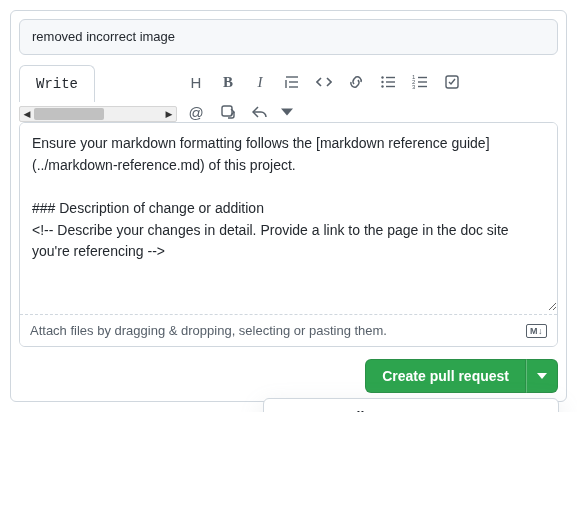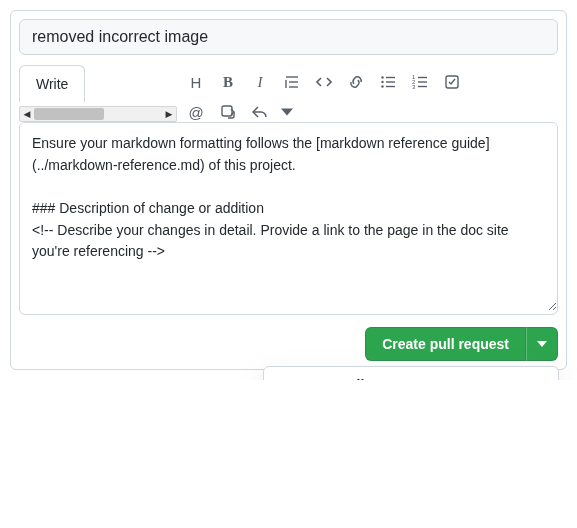--- a/index.html
+++ b/index.html
@@ -13,40 +13,41 @@
   }
   .outer {
     border: 1px solid #d0d7de;
     border-radius: 6px;
     padding: 8px;
     position: relative;
   }
   .title-input {
     width: 100%;
     padding: 5px 12px;
-    font-size: 16px;
+    font-size: 13px;
     background: #f6f8fa;
     border: 1px solid #d0d7de;
     border-radius: 6px;
     color: #24292f;
     line-height: 24px;
   }
 
   .editor-head {
     display: flex;
     align-items: flex-start;
     margin-top: 10px;
     gap: 8px;
   }
   .tabs-wrap {
     flex: 0 0 auto;
     width: 158px;
   }
   .tabs {
     display: flex;
+    font-family: Liberation Mono, monospace;
   }
   .tab {
     padding: 10px 16px;
     font-size: 14px;
     color: #57606a;
     background: transparent;
     border: 1px solid transparent;
     border-bottom: none;
     border-top-left-radius: 6px;
     border-top-right-radius: 6px;
@@ -314,20 +315,24 @@
             </svg>
       </span>
     </div>
   </div>
 
   <div class="textarea-wrap">
     <textarea class="comment-area" style="">Ensure your markdown formatting follows the [markdown reference guide](../markdown-reference.md) of this project.
 
 ### Description of change or addition
 &lt;!-- Describe your changes in detail. Provide a link to the page in the doc site you're referencing --&gt;</textarea>
+    <div class="attach-row">
+      <span>Attach files by dragging &amp; dropping, selecting or pasting them.</span>
+      <span class="md-badge">M↓</span>
+    </div>
   </div>
 
   <div class="actions">
     <div class="btn-group">
       <button class="btn-primary">Create pull request</button>
       <button class="btn-caret">
         <svg viewBox="0 0 10 6" fill="#fff">
               <polygon points="0,0 10,0 5,6"></polygon>
             </svg>
       </button>

